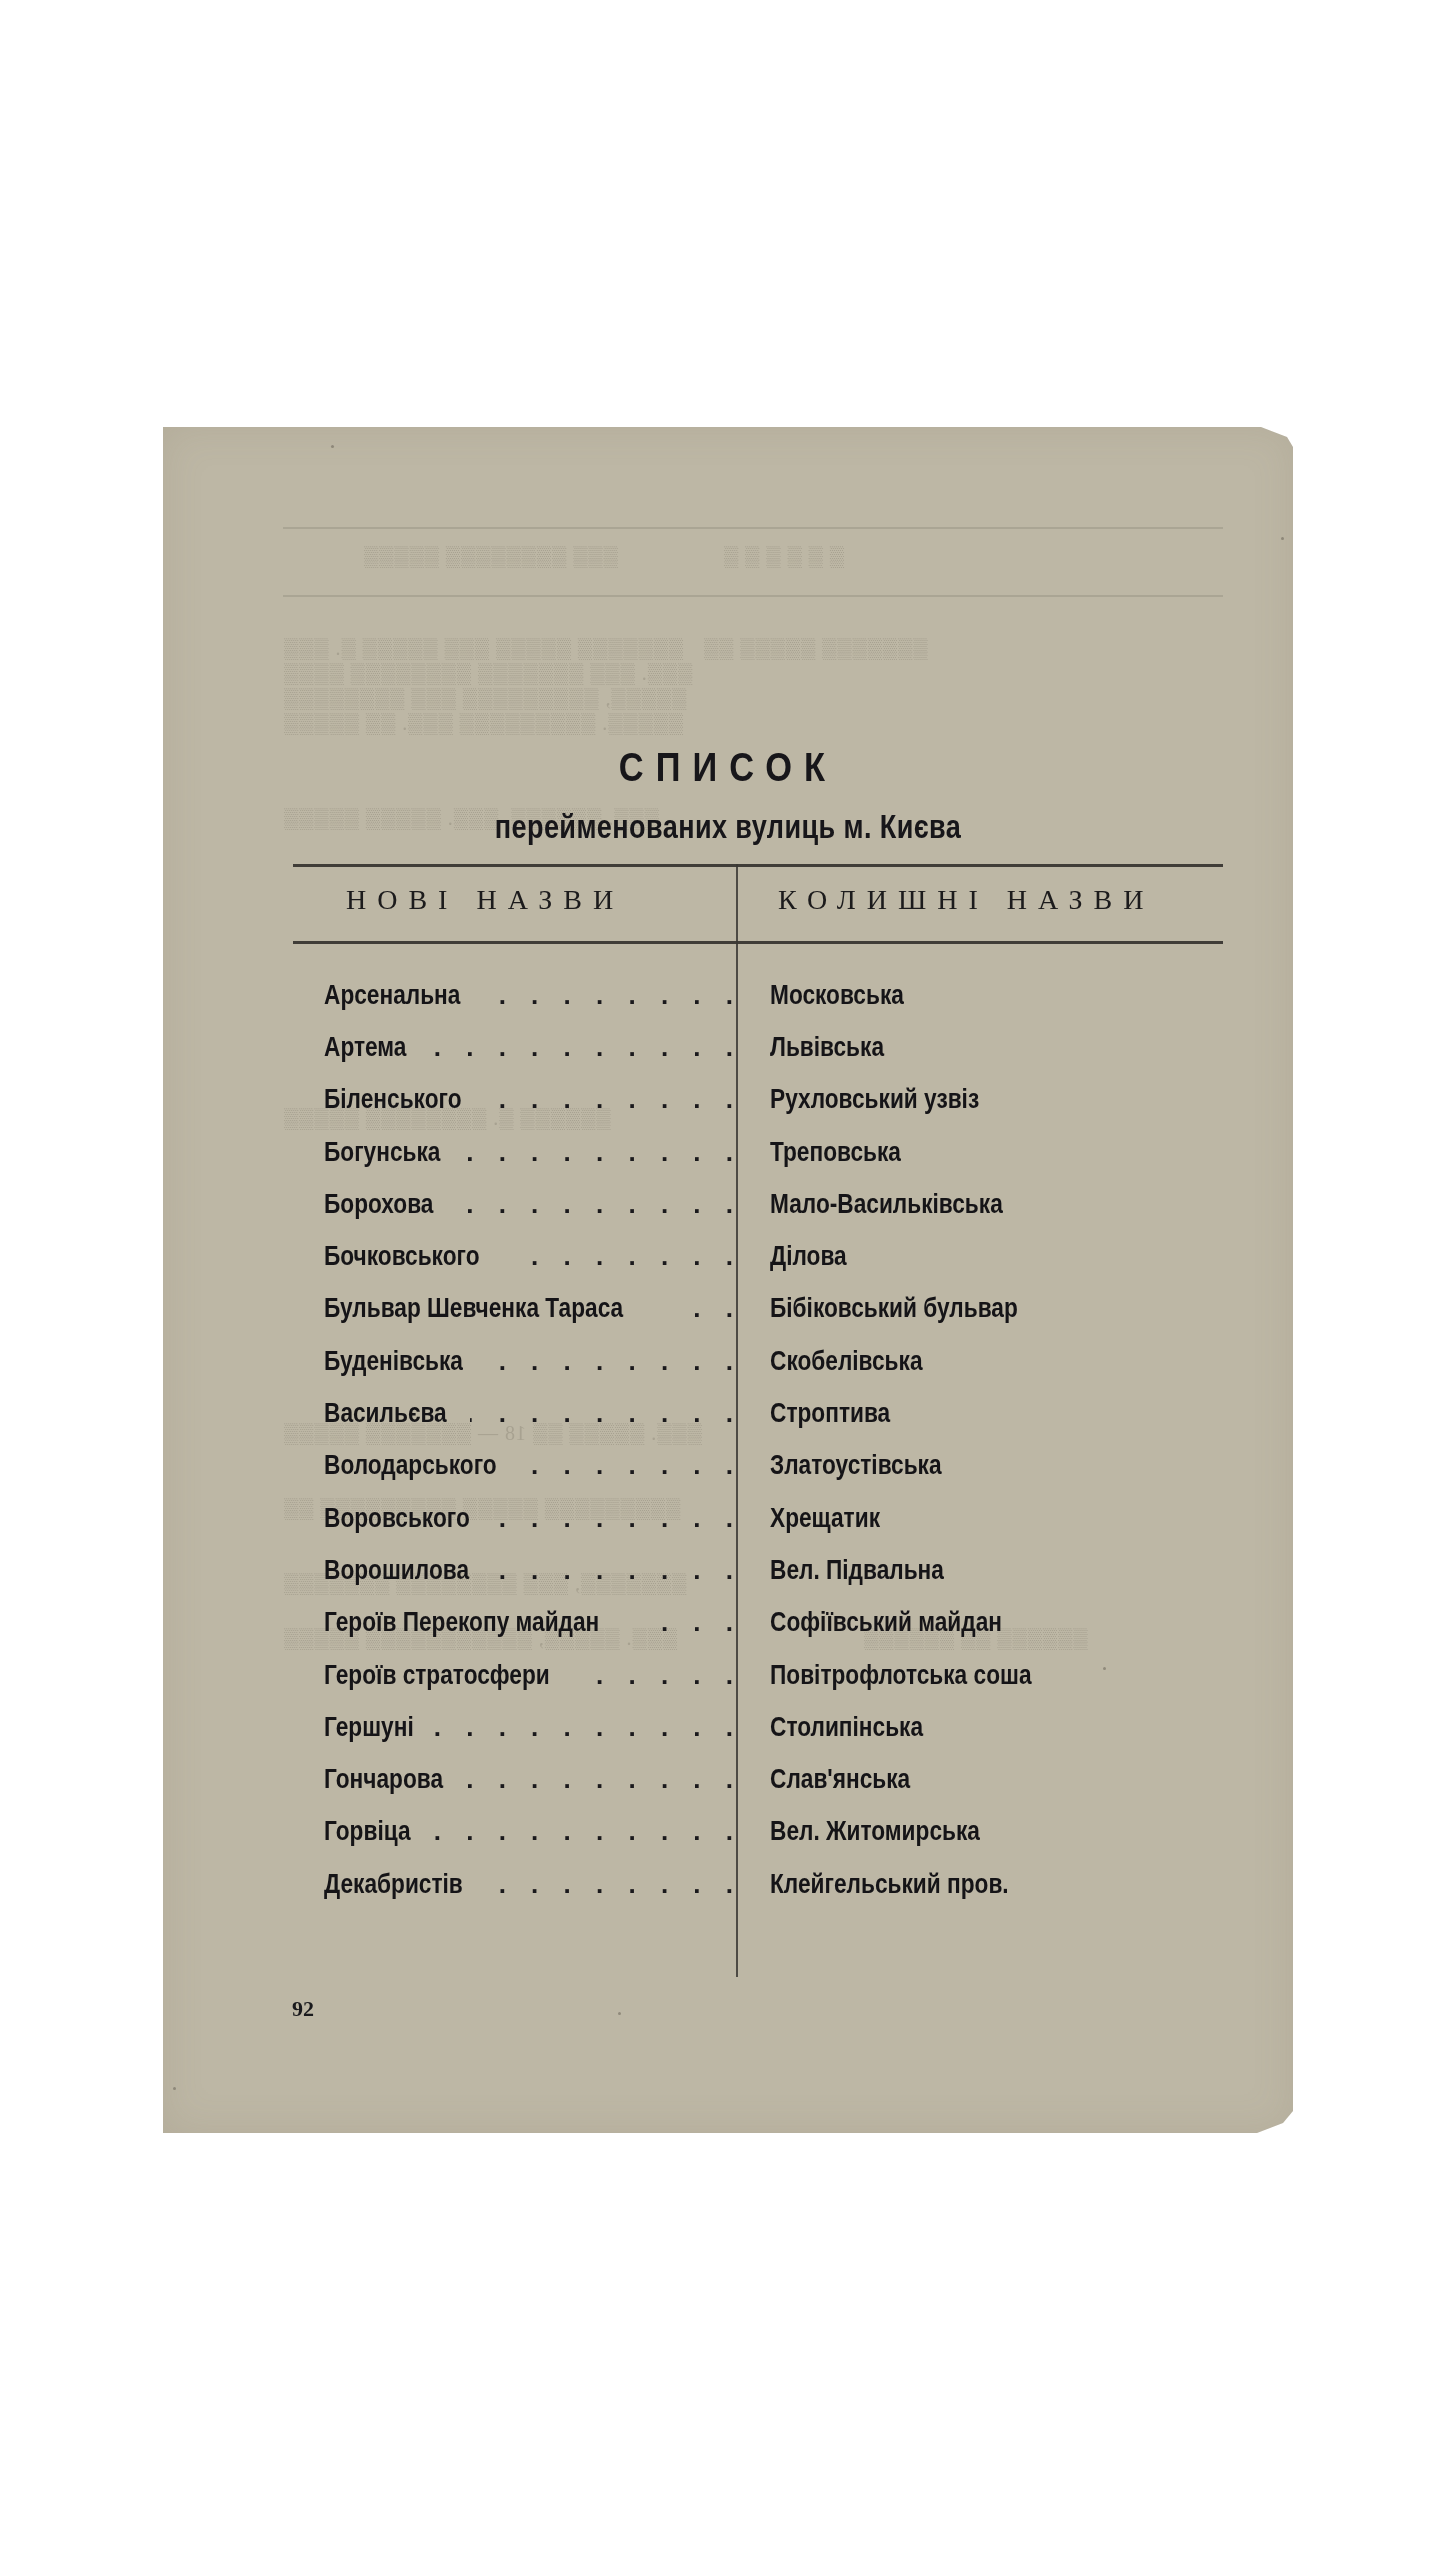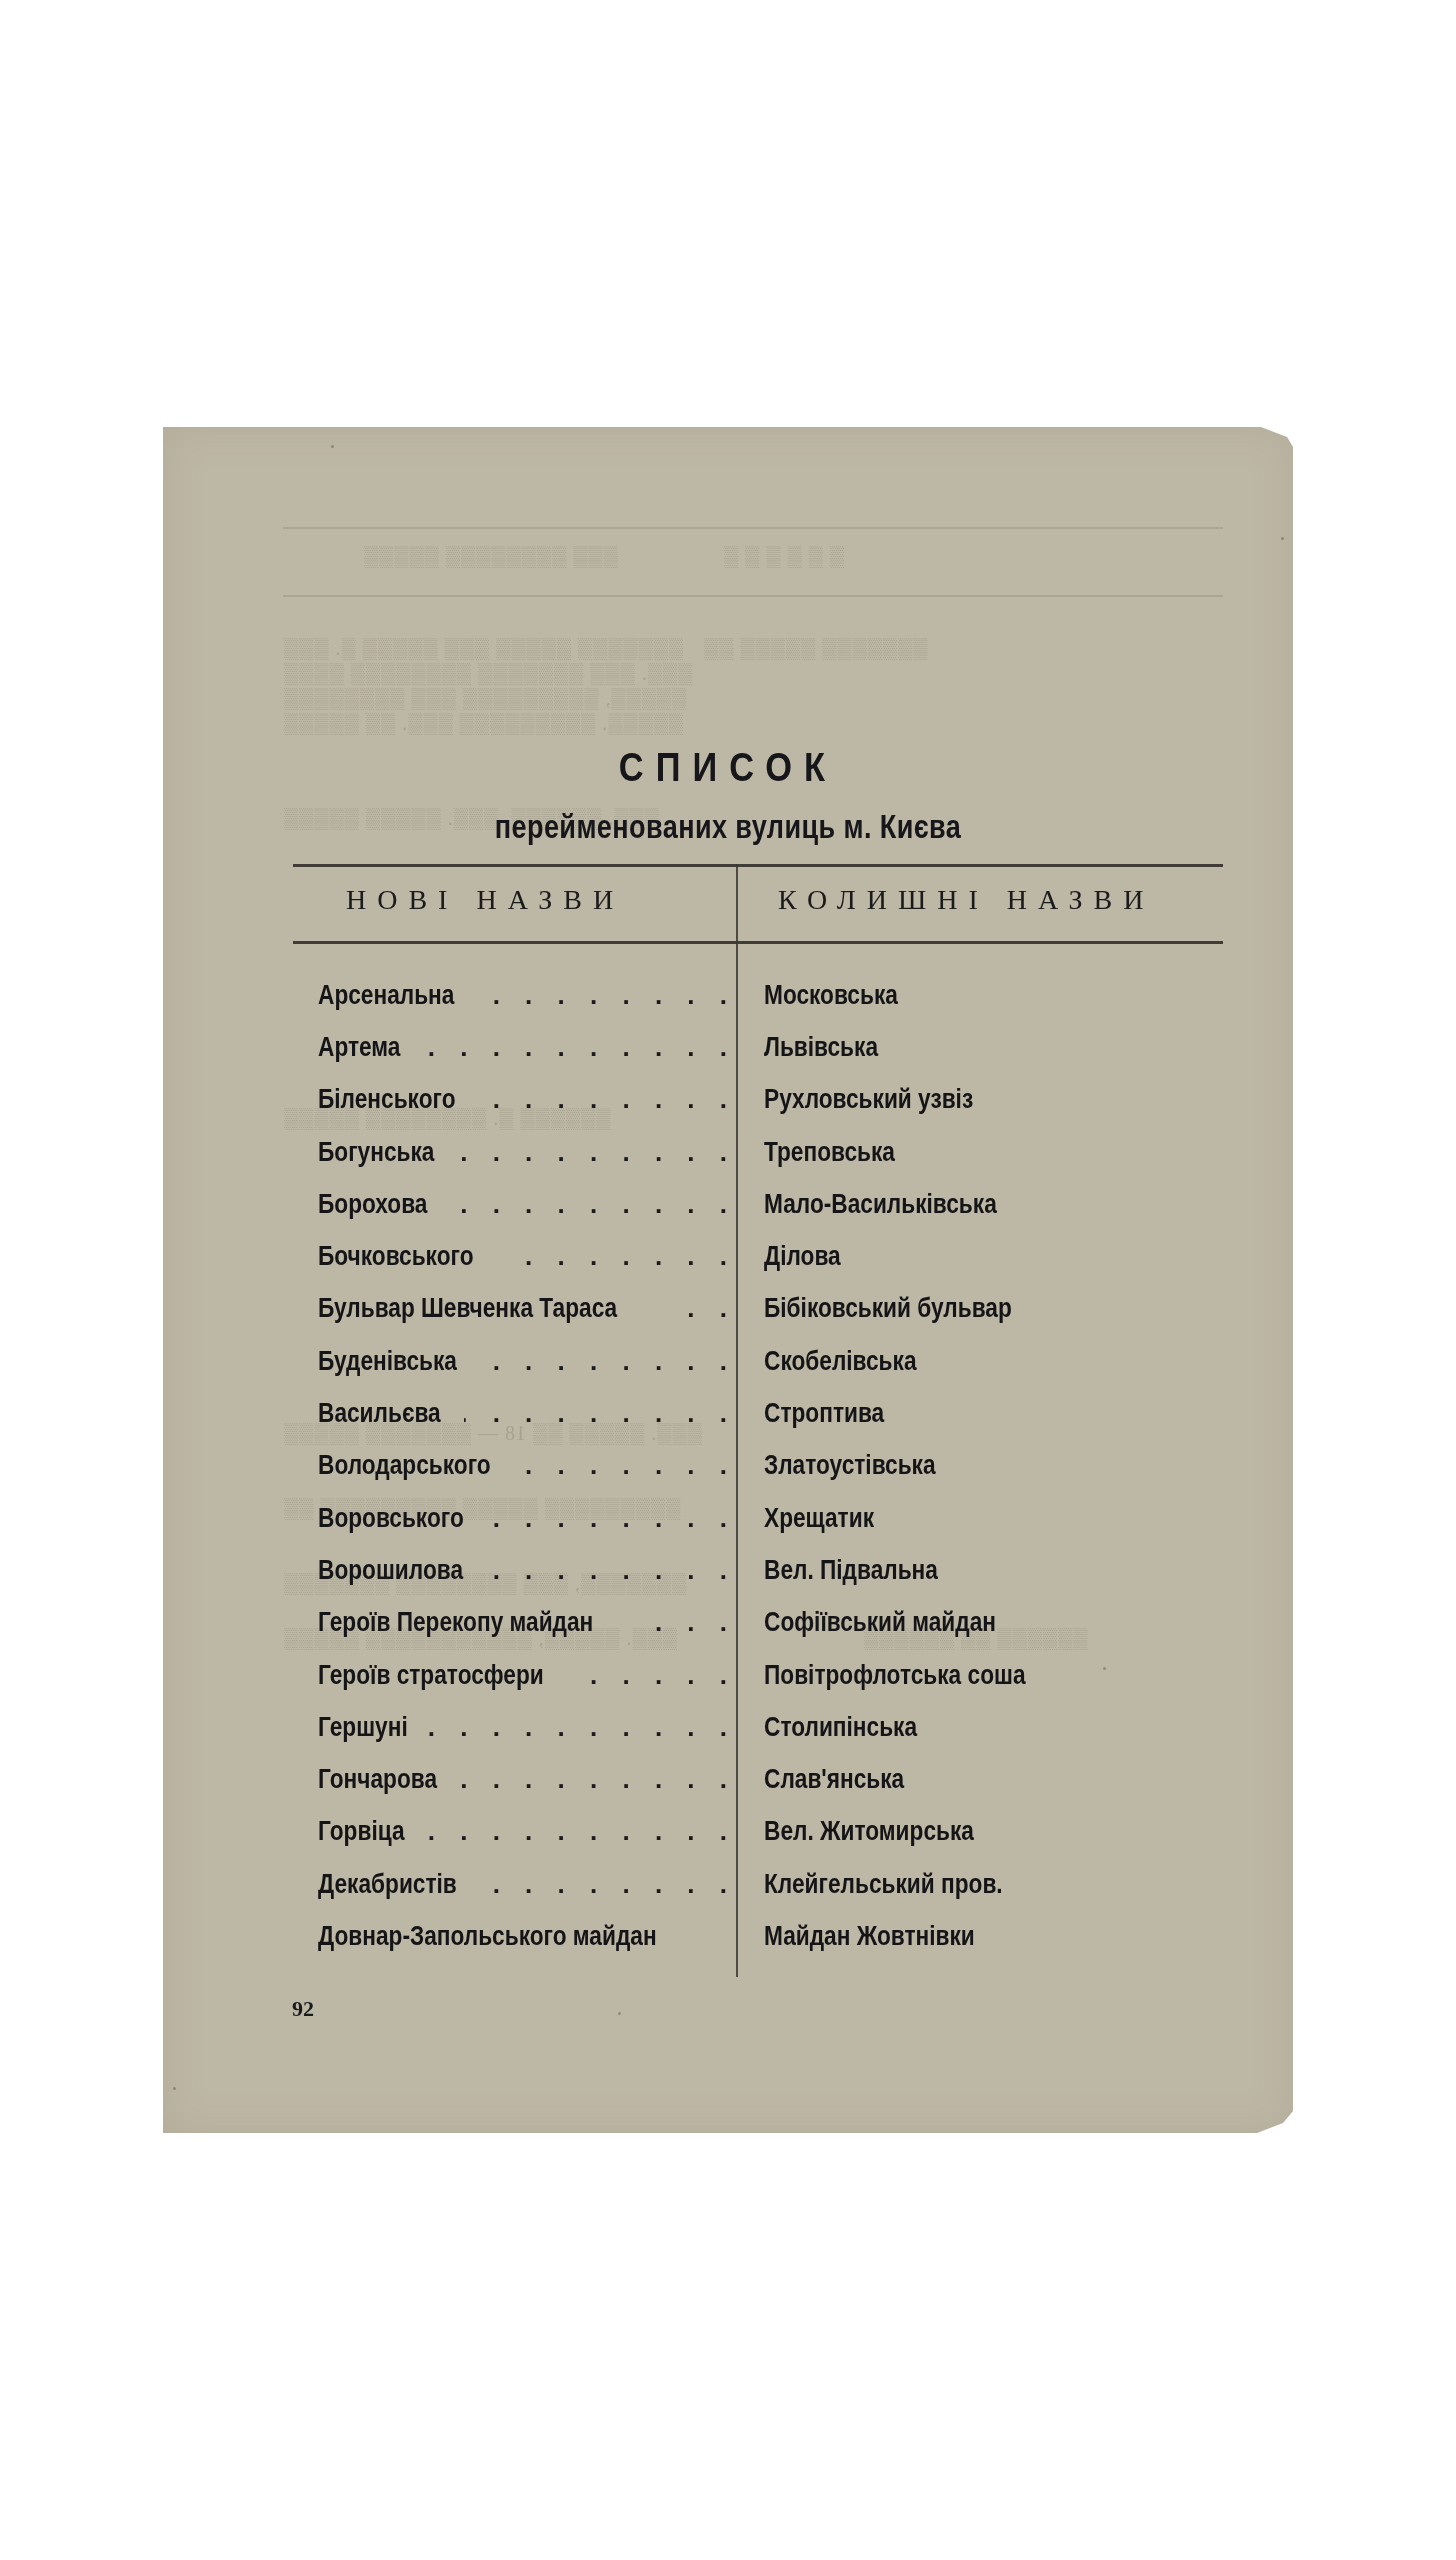--- a/index.html
+++ b/index.html
@@ -83,21 +83,21 @@
     }
     .divider {
       position: absolute;
       left: 573px;
       width: 2px;
       background: #3a3732;
       opacity: 0.85;
     }
     .rows {
       position: absolute;
-      left: 155px;
+      left: 161px;
       top: 542px;
       width: 905px;
     }
     .row {
       position: relative;
       height: 52.3px;
       display: flex;
       align-items: center;
     }
     .new-name {
@@ -307,27 +307,20 @@
         </div>
       <div class="old-name">Вел. Житомирська</div>
     </div>
     <div class="row">
       <div class="new-name">
           <span class="txt">Декабристів</span>
           <span class="leader">. . . . . . . . . . . . . . . . . .</span>
         </div>
       <div class="old-name">Клейгельський пров.</div>
     </div>
-    <div class="row">
-      <div class="new-name">
-          <span class="txt">Довнар-Запольського майдан</span>
-          <span class="leader"></span>
-        </div>
-      <div class="old-name">Майдан Жовтнівки</div>
-    </div>
   </div>
 
   <div class="page-number">92</div>
 
   <div class="speck" style="left:168px; top:18px;"></div>
   <div class="speck" style="left:455px; top:1585px;"></div>
   <div class="speck" style="left:10px; top:1660px;"></div>
   <div class="speck" style="left:1118px; top:110px;"></div>
   <div class="speck" style="left:940px; top:1240px;"></div>
 </div>

